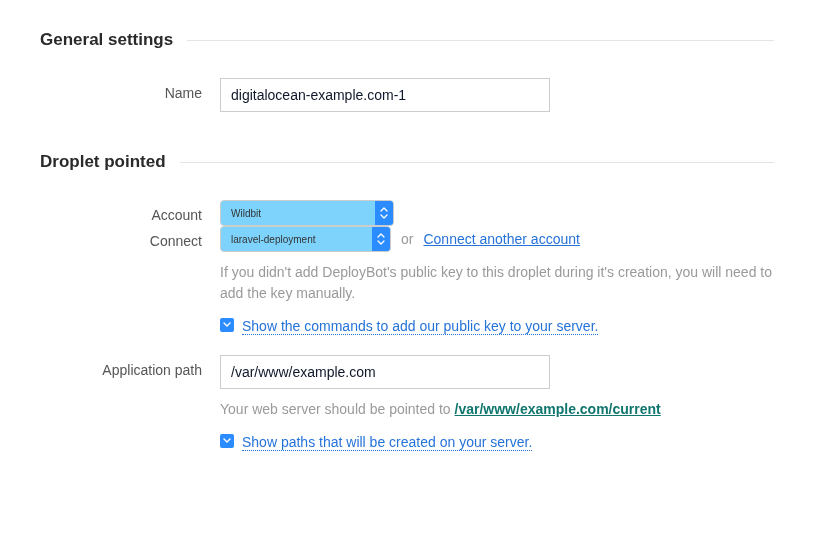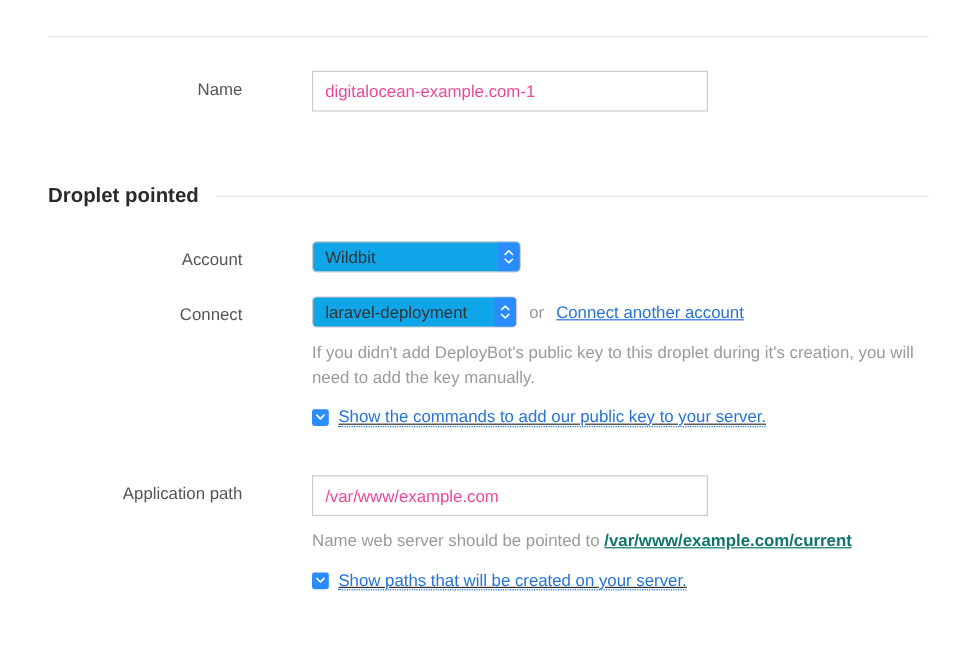--- a/index.html
+++ b/index.html
@@ -24,52 +24,50 @@
       white-space: nowrap;
     }
     .section-heading .rule {
       flex: 1;
       height: 1px;
       background: #e4e4e4;
     }
     .form-row {
       display: flex;
       align-items: flex-start;
-      margin-bottom: 20px;
-      gap: 40px;
     }
     .form-label {
       width: 180px;
       text-align: right;
       padding-right: 18px;
       padding-top: 7px;
       color: #555;
       font-size: 14px;
     }
     .form-control-col {
       flex: 1;
     }
     .text-input {
       width: 330px;
       height: 34px;
       padding: 6px 10px;
       border: 1px solid #ccc;
       font-size: 14px;
-      color: #ec4899;
+      color: #0f172a;
       background: #fff;
     }
     .select-faux {
       display: inline-flex;
       align-items: center;
       justify-content: space-between;
       height: 26px;
       border: 1px solid #ccc;
       border-radius: 4px;
-      background: #0ea5e9;
-      font-size: 14px;
+      background: #7dd3fc;
+      font-size: 10px;
       padding: 0 0 0 10px;
       cursor: pointer;
     }
     .select-faux.wide1 { width: 174px; }
     .select-faux.wide2 { width: 171px; }
     .select-caps {
       width: 18px;
       height: 24px;
       background: #2b8cff;
       border-radius: 0 3px 3px 0;
@@ -93,23 +91,21 @@
     .helper-text {
       color: #9a9a9a;
       font-size: 14px;
       line-height: 1.5;
       margin-top: 10px;
     }
     .helper-text b { color: #0f766e; font-weight: 600; text-decoration: underline; }
     .toggle-row {
       margin-top: 14px;
       display: flex;
-      align-items: center;
       gap: 8px;
-      text-decoration: underline;
     }
     .chev-box {
       width: 14px;
       height: 14px;
       background: #2b8cff;
       border-radius: 2px;
       display: flex;
       align-items: center;
       justify-content: center;
       flex-shrink: 0;
@@ -121,20 +117,21 @@
       cursor: pointer;
       font-size: 14px;
     }
     .section-gap { height: 40px; }
     .inline-row { display: flex; align-items: center; }
   </style>
 </head>
 <body>
 
 <div class="section-heading">
+  <h2>General settings</h2>
   <div class="rule"></div>
 </div>
 
 <div class="form-row">
   <div class="form-label">Name</div>
   <div class="form-control-col">
     <input type="text" class="text-input" value="digitalocean-example.com-1" style="">
   </div>
 </div>
 
@@ -186,21 +183,21 @@
   </div>
 </div>
 
 <div style="height:20px"></div>
 
 <div class="form-row">
   <div class="form-label">Application path</div>
   <div class="form-control-col">
     <input type="text" class="text-input" value="/var/www/example.com" style="">
     <div class="helper-text">
-      <span>Name web server should be pointed to </span><b>/var/www/example.com/current</b>
+      <span>Your web server should be pointed to </span><b>/var/www/example.com/current</b>
     </div>
     <div class="toggle-row">
       <span class="chev-box">
         <svg width="8" height="6" viewBox="0 0 8 6">
             <path d="M1 1 L4 4 L7 1" stroke="#fff" stroke-width="1.4" fill="none" stroke-linecap="round" stroke-linejoin="round"></path>
           </svg>
       </span>
       <span class="dotted-link"><span>Show paths that will be created on your server</span>.</span>
     </div>
   </div>

